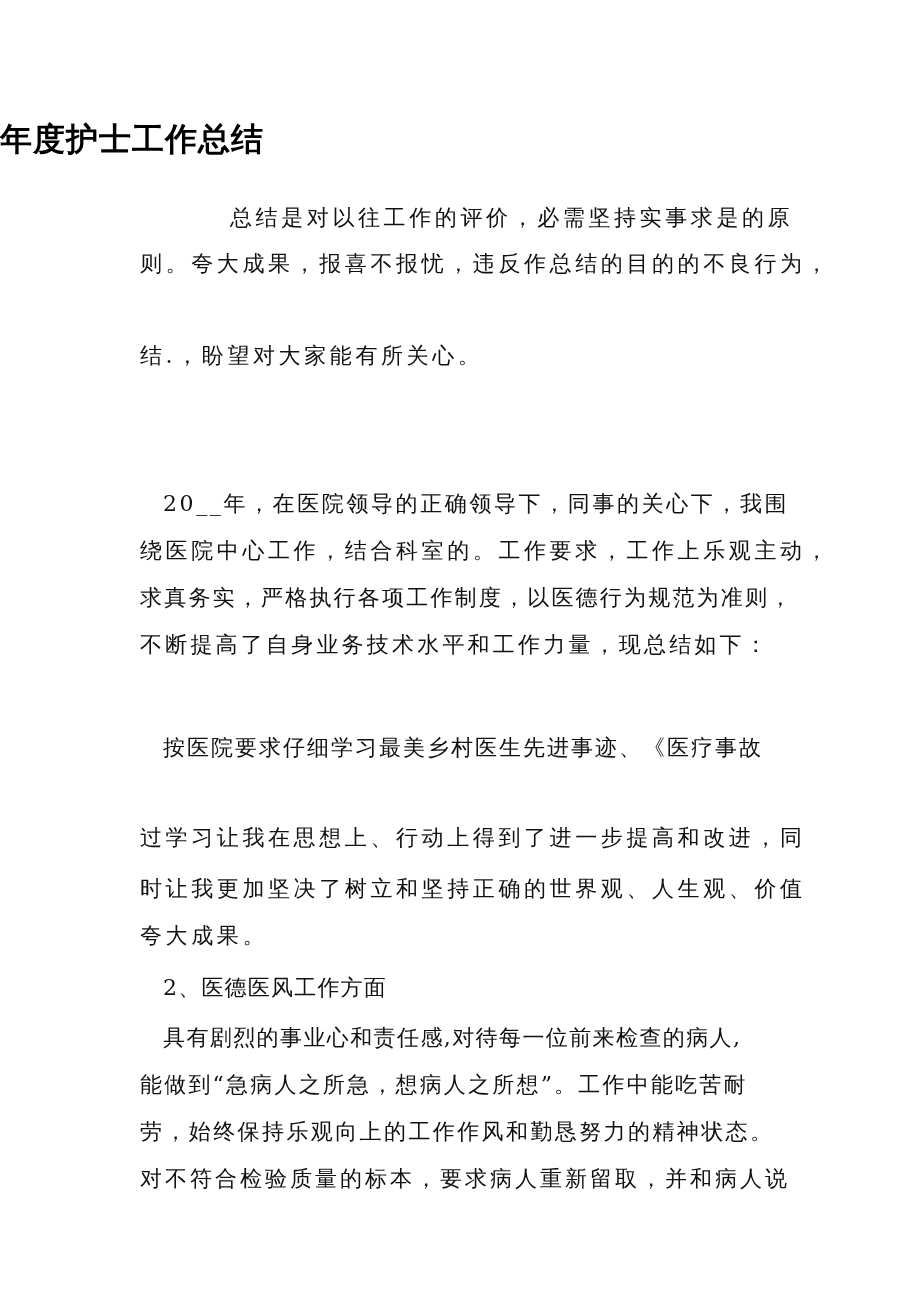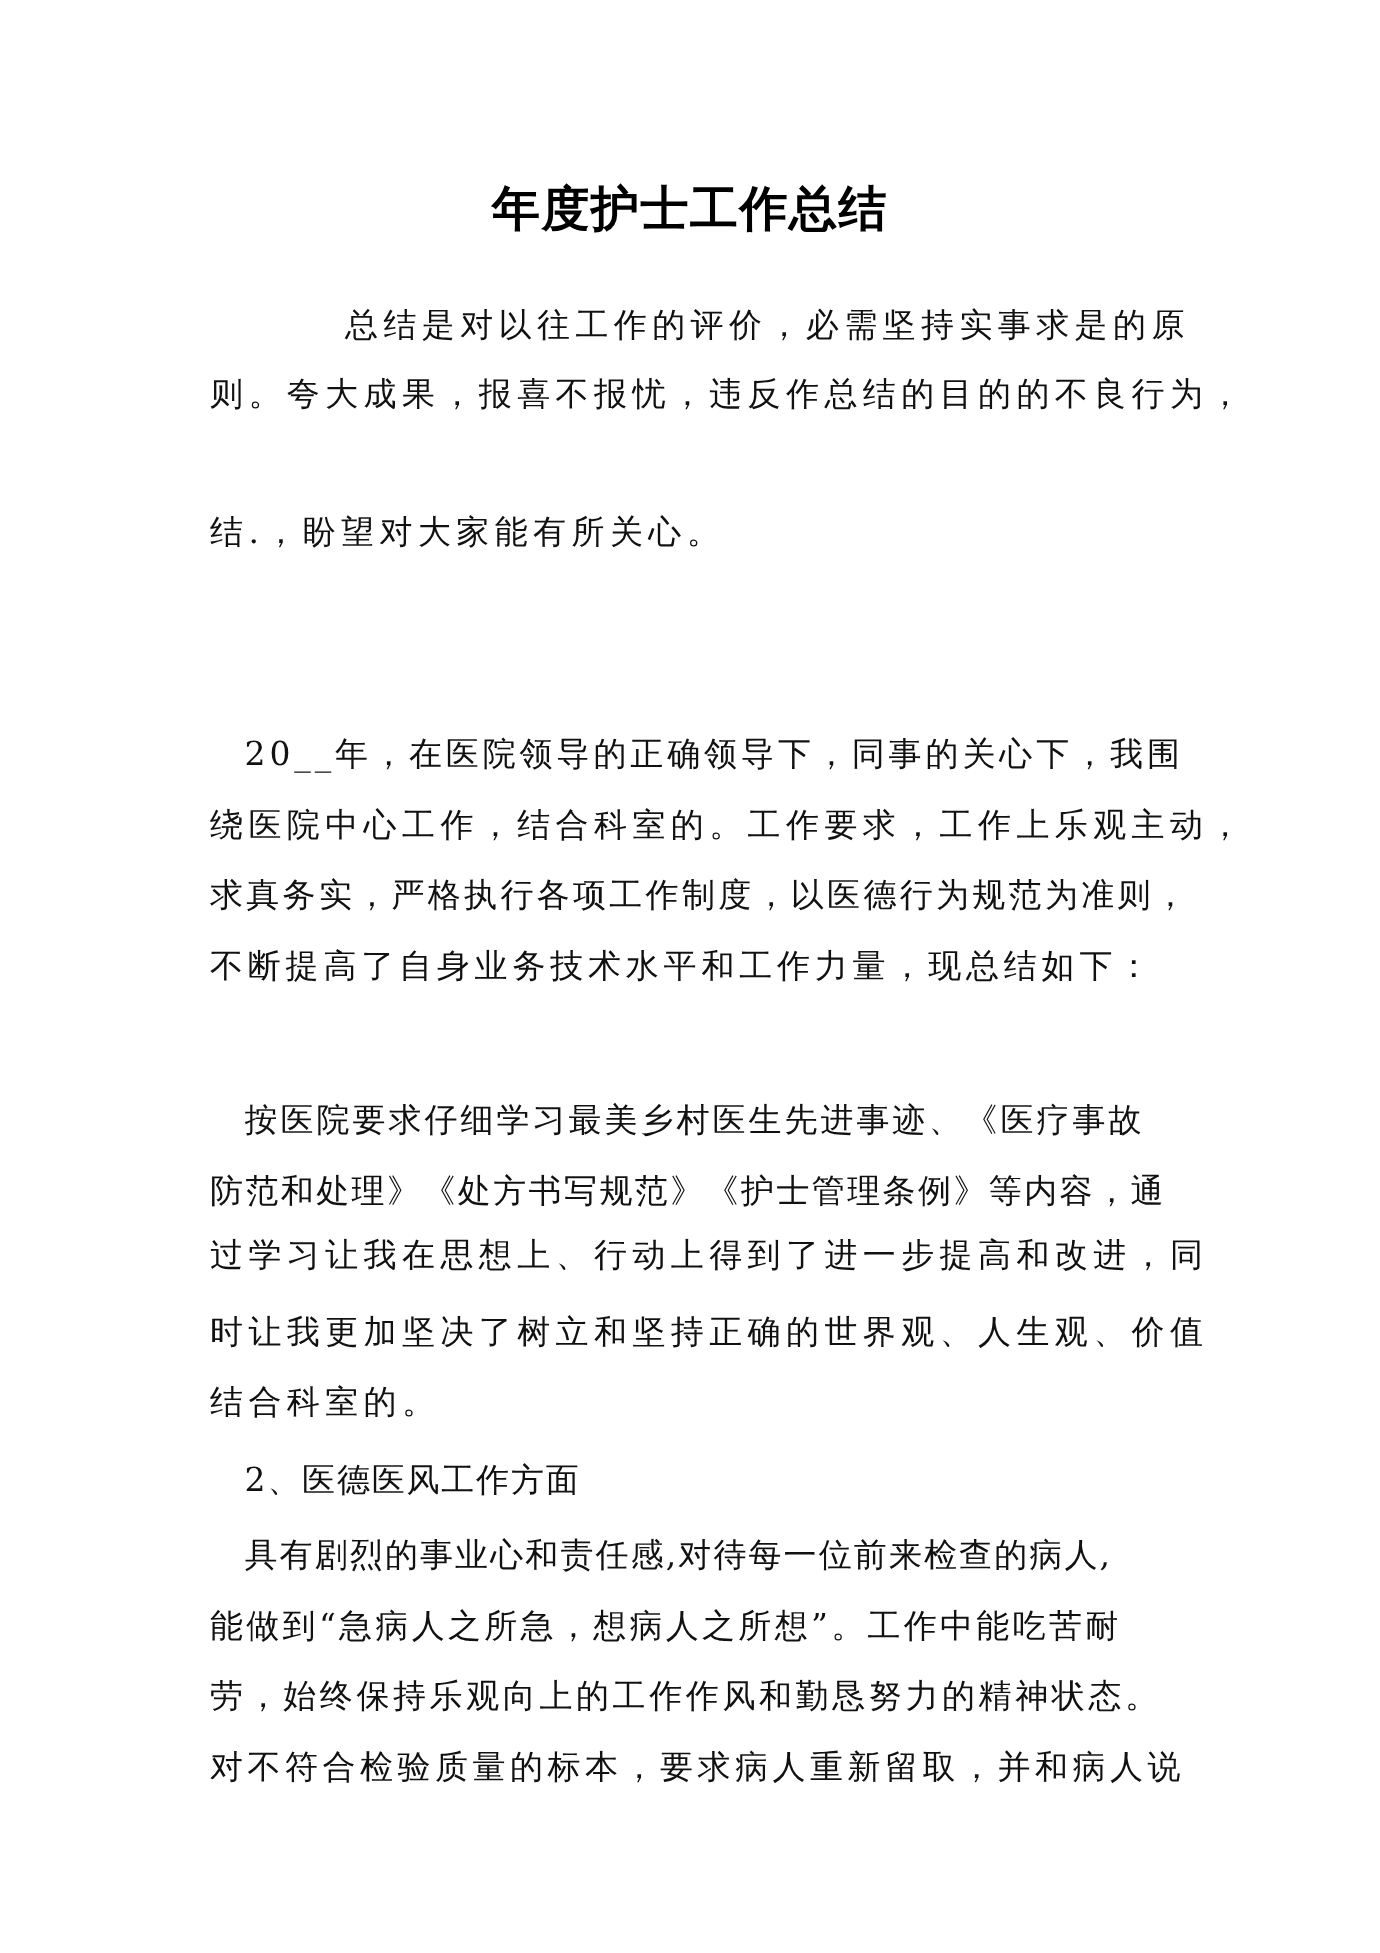--- a/index.html
+++ b/index.html
@@ -1,19 +1,19 @@
 <!DOCTYPE html>
 <html><head>
   <meta charset="utf-8">
   <style>
     html, body { margin: 0; padding: 0; background: #ffffff; }
     body { width: 920px; height: 1302px; overflow: hidden; position: relative;
            font-family: "DejaVu Serif", "Liberation Serif", serif; color: #111; }
     .page { position: absolute; left: 0; top: 0; width: 920px; height: 1302px; background: #fff; }
-    .title { position: absolute; left: 0; width: 920px; top: 118px; text-align: center;
+    .title { position: absolute; left: 0; width: 920px; top: 118px; text-align: left;
              font-family: "DejaVu Sans", "Liberation Sans", sans-serif; font-weight: bold;
              font-size: 32px; letter-spacing: 1px; color: #000; }
     .line { position: absolute; left: 140px; width: 645px; font-size: 22px; line-height: 30px;
             white-space: nowrap; letter-spacing: 3.6px; color: #111; margin-top: 11px; }
     .line.indent2 { left: 230px; width: 555px; }
     .line.indent1 { left: 163px; }
     .line.tight { letter-spacing: 1.2px; }
   </style>
 </head>
 <body>
@@ -26,24 +26,23 @@
   <div class="line" style="top:330px">结.，盼望对大家能有所关心。</div>
 
 
   <div class="line indent1" style="top:478px; letter-spacing:2.6px">20__年，在医院领导的正确领导下，同事的关心下，我围</div>
   <div class="line" style="top:525px">绕医院中心工作，结合科室的。工作要求，工作上乐观主动，</div>
   <div class="line" style="top:619px; letter-spacing:3.2px">不断提高了自身业务技术水平和工作力量，现总结如下：</div>
   <div class="line" style="top:572px; letter-spacing:2.2px">求真务实，严格执行各项工作制度，以医德行为规范为准则，</div>
 
 
   <div class="line indent1" style="top:722px; letter-spacing:2.0px">按医院要求仔细学习最美乡村医生先进事迹、《医疗事故</div>
-  <div class="line" style="top:769px; letter-spacing:1.6px">防范和处理》《处方书写规范》《护士管理条例》等内容，通</div>
   <div class="line" style="top:812px">过学习让我在思想上、行动上得到了进一步提高和改进，同</div>
   <div class="line" style="top:863px">时让我更加坚决了树立和坚持正确的世界观、人生观、价值</div>
-  <div class="line" style="top:910px">结合科室的。</div>
+  <div class="line" style="top:910px">夸大成果。</div>
 
   <div class="line indent1 tight" style="top:962px">2、医德医风工作方面</div>
 
   <div class="line indent1" style="top:1012px; letter-spacing:1.4px">具有剧烈的事业心和责任感,对待每一位前来检查的病人,</div>
   <div class="line" style="top:1059px; letter-spacing:2.2px">能做到“急病人之所急，想病人之所想”。工作中能吃苦耐</div>
   <div class="line" style="top:1106px; letter-spacing:2.4px">劳，始终保持乐观向上的工作作风和勤恳努力的精神状态。</div>
   <div class="line" style="top:1153px; letter-spacing:3.0px">对不符合检验质量的标本，要求病人重新留取，并和病人说</div>
 </div>
 
 </body></html>

